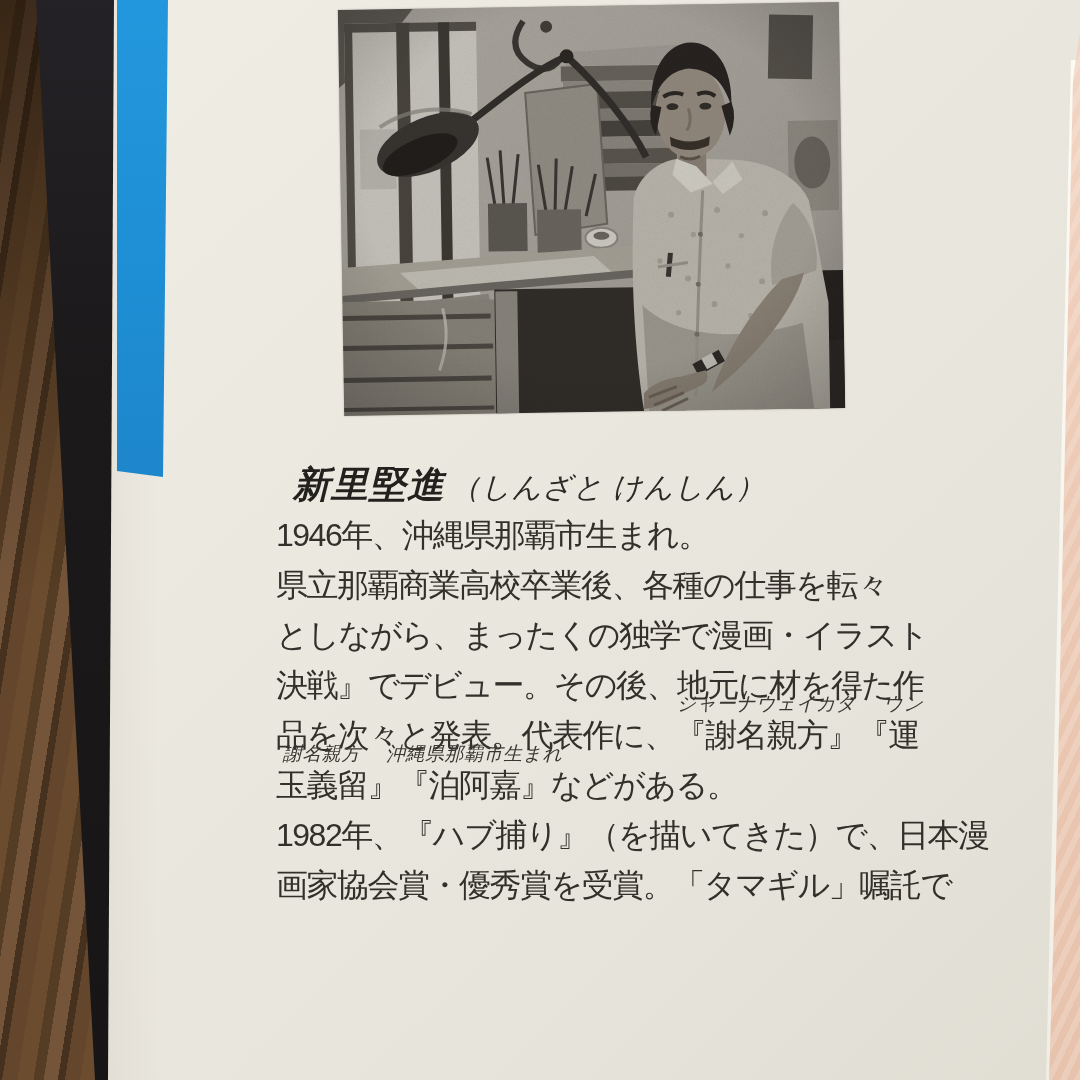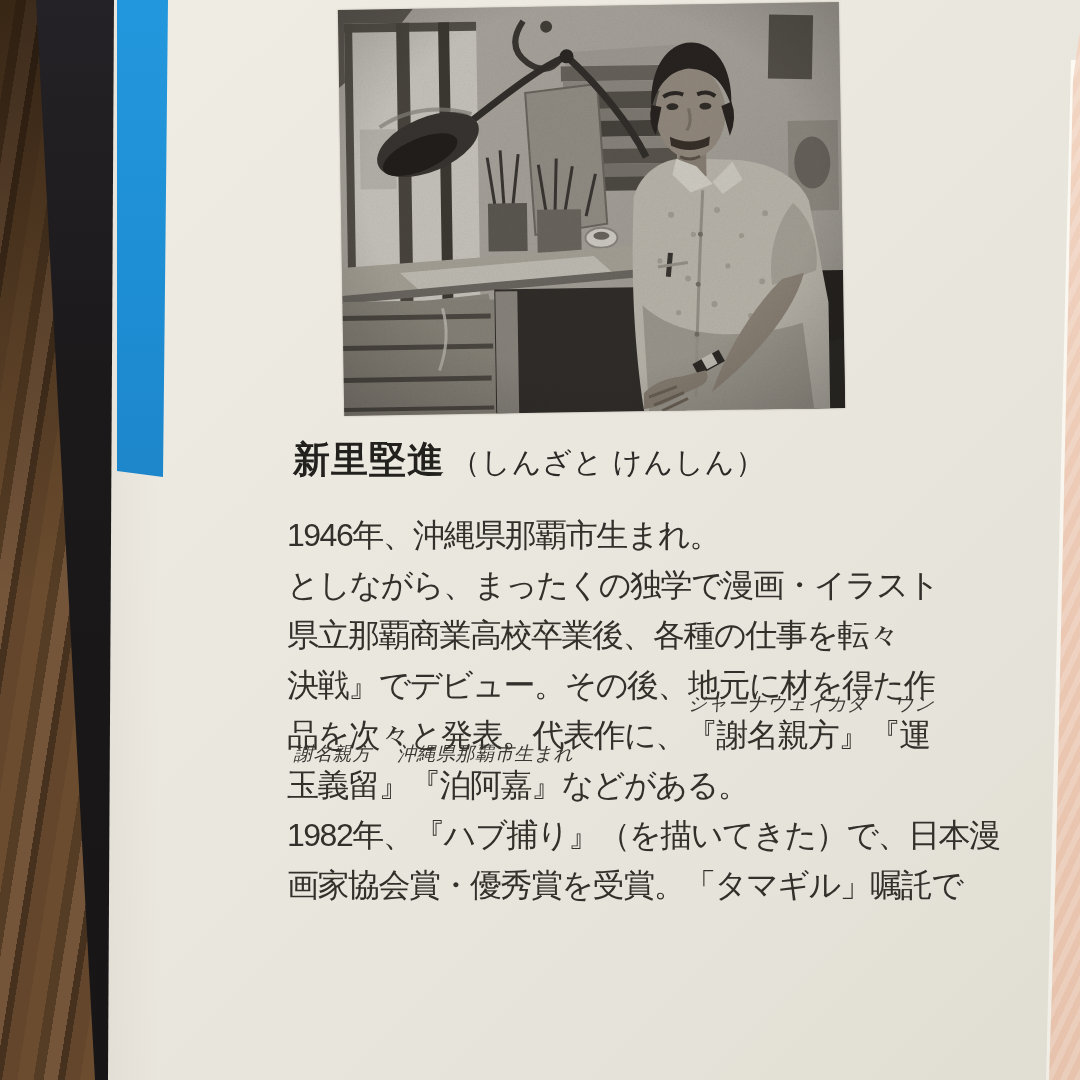--- a/index.html
+++ b/index.html
@@ -51,24 +51,24 @@
   
   .photo{
     position:absolute;left:341px;top:6px;width:501px;height:406px;
     transform:rotate(-0.9deg);
     box-shadow:0 0 2px rgba(80,70,55,.35);
     overflow:hidden;background:#aca89f;
   }
   .photo svg{display:block;width:100%;height:100%;}
 
   
-  .heading{position:absolute;left:293px;top:435px;white-space:nowrap;color:#23211d;}
+  .heading{position:absolute;left:293px;top:460px;white-space:nowrap;color:#23211d;font-style:italic;}
   .author-name{font-weight:bold;font-size:37px;letter-spacing:1px;}
   .author-kana{font-size:29px;margin-left:6px;color:#2c2a26;letter-spacing:1px;}
-  .bio{position:absolute;left:287px;top:510px;width:660px;color:#33302b;}
+  .bio{position:absolute;left:276px;top:510px;width:660px;color:#33302b;}
   .bio .line{
     height:50px;line-height:50px;font-size:32px;letter-spacing:-1.5px;
     white-space:nowrap;
   }
   .rb-wrap{position:relative;display:inline-block;}
   .rb-wrap .rt{
     position:absolute;left:50%;top:-13px;transform:translateX(-50%);
     font-size:19px;line-height:13px;letter-spacing:0.5px;color:#3a3733;
     white-space:nowrap;
     font-style:italic;
@@ -245,20 +245,20 @@
     <rect x="0" y="0" width="501" height="406" filter="url(#grain)" opacity="0.13"></rect>
   </svg>
 </div>
 
 <div class="heading">
   <span class="author-name">新里堅進</span><span class="author-kana">（しんざと けんしん）</span>
 </div>
 
 <div id="bio" class="bio">
     <div class="line">1946年、沖縄県那覇市生まれ。</div>
+    <div class="line">県立那覇商業高校卒業後、各種の仕事を転々</div>
     <div class="line">としながら、まったくの独学で漫画・イラスト</div>
-    <div class="line">県立那覇商業高校卒業後、各種の仕事を転々</div>
     <div class="line">決戦』でデビュー。その後、地元に材を得た作</div>
     <div class="line">品を次々と発表。代表作に、『<span class="rb-wrap">謝名親方<span class="rt">ジャーナウェイカタ</span></span>』『<span class="rb-wrap">運<span class="rt">ウン</span></span></div>
     <div class="line"><span class="rb-wrap">玉義留<span class="rt">謝名親方</span></span>』『<span class="rb-wrap">泊阿嘉<span class="rt">沖縄県那覇市生まれ</span></span>』などがある。</div>
     <div class="line">1982年、『ハブ捕り』（を描いてきた）で、日本漫</div>
     <div class="line">画家協会賞・優秀賞を受賞。「タマギル」嘱託で</div>
   </div>
 
 </body></html>

